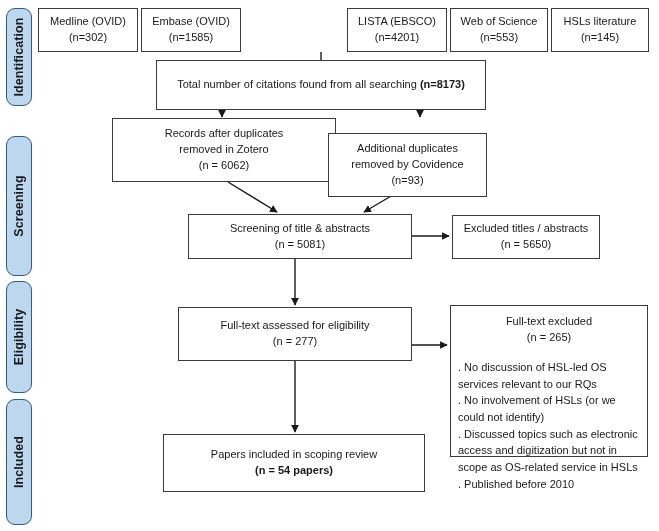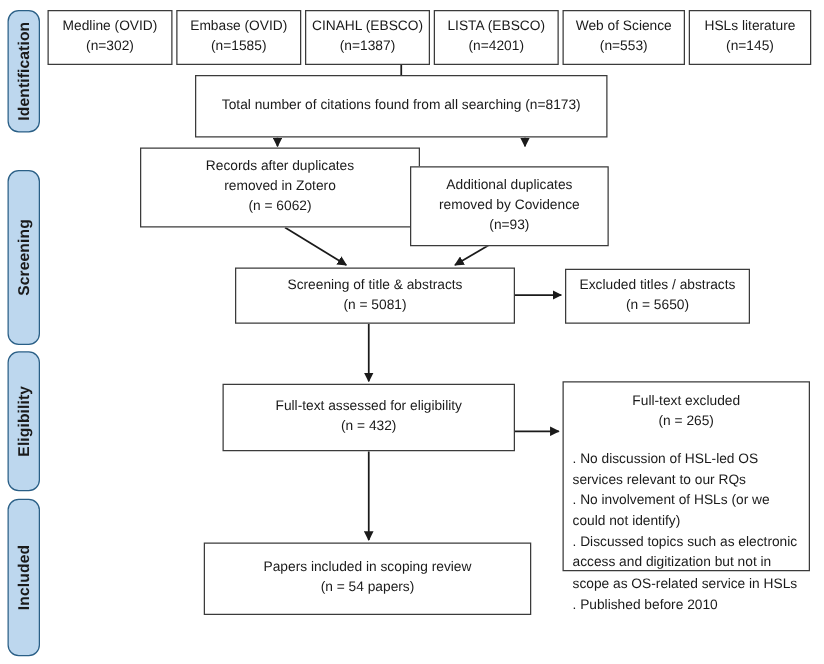--- a/index.html
+++ b/index.html
@@ -50,21 +50,21 @@
     flex-direction: column;
     align-items: center;
     justify-content: center;
     text-align: center;
     font-size: 11px;
     line-height: 1.45;
     color: #1a1a1a;
     padding: 2px 3px;
   }
   .box .line { display: block; white-space: nowrap; }
-  .box .bold { font-weight: normal; }
+  .box .bold { font-weight: bold; }
 
   .src-box { font-size: 11px; }
 
   .exclude-box {
     justify-content: flex-start;
     align-items: stretch;
     text-align: left;
     padding: 8px 7px 6px 7px;
   }
   .exclude-head {
@@ -134,24 +134,20 @@
   </svg>
 
   <div class="box src-box" style="left:38px; top:8px; width:100px; height:44px;">
     <span class="line">Medline (OVID)</span>
     <span class="line">(n=302)</span>
   </div>
   <div class="box src-box" style="left:141px; top:8px; width:100px; height:44px;">
     <span class="line">Embase (OVID)</span>
     <span class="line">(n=1585)</span>
   </div>
-  <div class="box src-box" style="left:244px; top:8px; width:100px; height:44px;">
-    <span class="line">CINAHL (EBSCO)</span>
-    <span class="line">(n=1387)</span>
-  </div>
   <div class="box src-box" style="left:347px; top:8px; width:100px; height:44px;">
     <span class="line">LISTA (EBSCO)</span>
     <span class="line">(n=4201)</span>
   </div>
   <div class="box src-box" style="left:450px; top:8px; width:98px; height:44px;">
     <span class="line">Web of Science</span>
     <span class="line">(n=553)</span>
   </div>
   <div class="box src-box" style="left:551px; top:8px; width:98px; height:44px;">
     <span class="line">HSLs literature</span>
@@ -177,21 +173,21 @@
     <span class="line">Screening of title &amp; abstracts</span>
     <span class="line">(n = 5081)</span>
   </div>
   <div class="box" style="left:452px; top:215px; width:148px; height:44px;">
     <span class="line">Excluded titles / abstracts</span>
     <span class="line">(n =  5650)</span>
   </div>
 
   <div class="box" style="left:178px; top:307px; width:234px; height:54px;">
     <span class="line">Full-text assessed for eligibility</span>
-    <span class="line">(n = 432)</span>
+    <span class="line">(n = 277)</span>
   </div>
 
   <div class="box exclude-box" style="left:450px; top:305px; width:198px; height:152px;">
     <div class="exclude-head">
       <span class="line">Full-text excluded</span>
       <span class="line">(n = 265)</span>
     </div>
     <div class="exclude-list">
       <span class="reason">. No discussion of HSL-led OS services relevant to our RQs</span>
       <span class="reason">. No involvement of HSLs (or we could not identify)</span>

